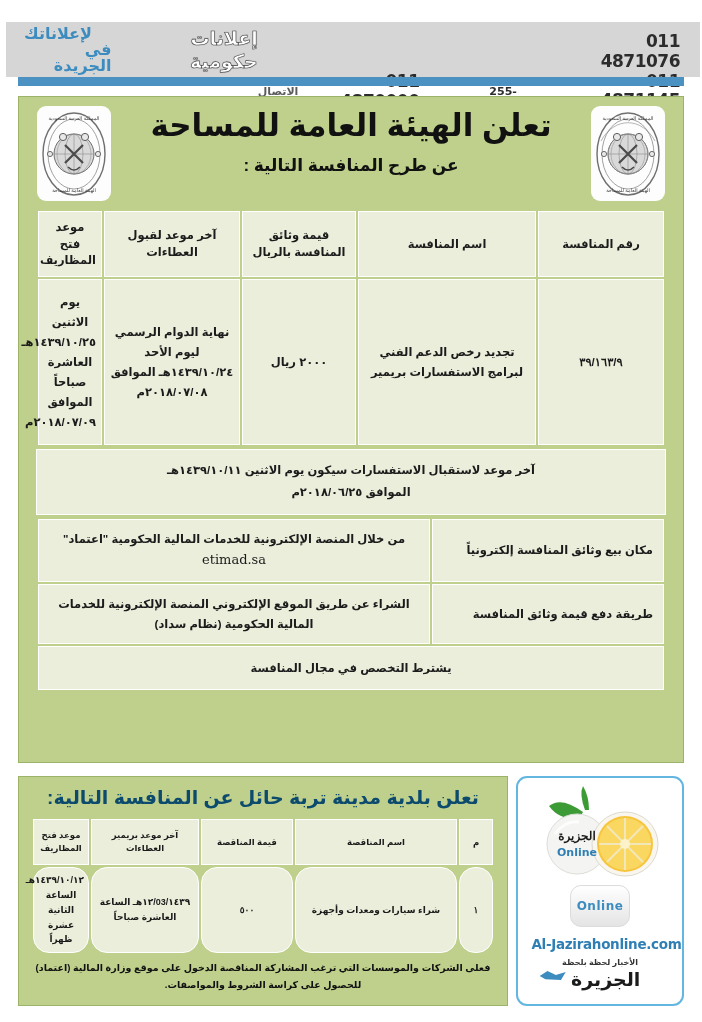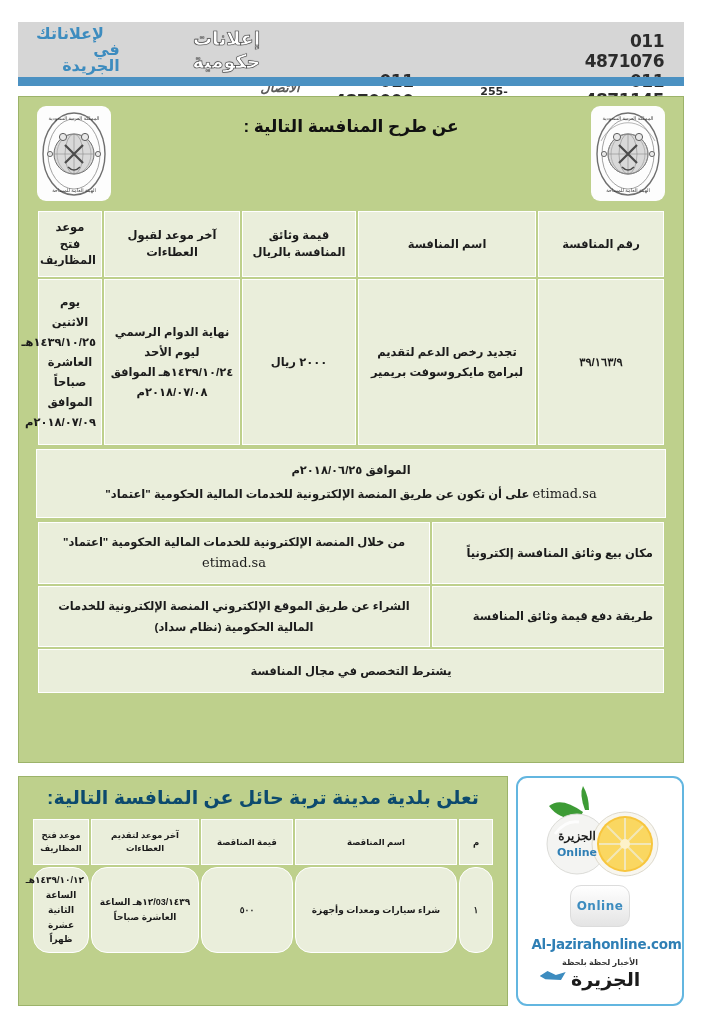--- a/index.html
+++ b/index.html
@@ -6,22 +6,23 @@
   body{
     width:702px;height:1022px;
     background:#ffffff;
     font-family:"Liberation Sans","DejaVu Sans",sans-serif;
     overflow:hidden;
     position:relative;
   }
 
   
   .topbar{
-    position:absolute;left:18px;top:22px;width:666px;height:55px;
+    position:absolute;left:6px;top:22px;width:666px;height:55px;
     background:#d6d6d6;
+    padding-left:28px;
   }
   .topbar-inner{
     position:absolute;inset:0;
     display:flex;flex-direction:row-reverse;align-items:center;
     padding:0 14px;box-sizing:border-box;
   }
   .brand-block{
     display:flex;flex-direction:column;align-items:flex-end;
     line-height:1.0;margin-left:4px;
   }
@@ -34,21 +35,21 @@
     -webkit-text-stroke:0.6px #4a4a4a;
     text-shadow:0 0 1px #555;
   }
   .brand-bottom{
     font-size:16px;font-weight:bold;color:#3d8cbf;
   }
   .contact-mid{
     display:flex;flex-direction:row-reverse;align-items:flex-end;
     gap:5px;margin-right:6px;
   }
-  .lbl-sm{font-size:13px;color:#5b5b5b;font-weight:bold;font-style:italic;}
+  .lbl-sm{font-size:11px;color:#5b5b5b;font-weight:bold;}
   .num-main{font-size:17px;font-weight:bold;color:#2c2c2c;font-family:"DejaVu Sans",sans-serif;letter-spacing:-0.5px;}
   .ext{font-size:11px;font-weight:bold;color:#2c2c2c;font-family:"DejaVu Sans",sans-serif;}
   .fax-col{display:flex;flex-direction:column;align-items:flex-start;line-height:1.15;margin-top:44px;}
   .fax-num{font-size:17px;font-weight:bold;color:#2c2c2c;font-family:"DejaVu Sans",sans-serif;letter-spacing:-0.5px;}
   .bluestripe{
     position:absolute;left:18px;top:77px;width:666px;height:9px;background:#4b91c2;
   }
 
   
   .panel{
@@ -237,51 +238,49 @@
         <circle cx="22" cy="26" r="3.6" fill="#e8e8e8" stroke="#5d5d5d" stroke-width="1"></circle>
         <circle cx="44" cy="26" r="3.6" fill="#e8e8e8" stroke="#5d5d5d" stroke-width="1"></circle>
         <circle cx="9" cy="43" r="2.6" fill="#e8e8e8" stroke="#5d5d5d" stroke-width="0.9"></circle>
         <circle cx="57" cy="43" r="2.6" fill="#e8e8e8" stroke="#5d5d5d" stroke-width="0.9"></circle>
         <text x="33" y="9" font-size="5" fill="#3b3b3b" text-anchor="middle" font-family="'Liberation Sans',sans-serif">المملكة العربية السعودية</text>
         <text x="33" y="81" font-size="5" fill="#3b3b3b" text-anchor="middle" font-family="'Liberation Sans',sans-serif">الهيئة العامة للمساحة</text>
       </svg>
     </div>
 
     <div class="head-titles">
+      <div class="head-title">تعلن الهيئة العامة للمساحة</div>
       <div class="head-sub">عن طرح المنافسة التالية :</div>
     </div>
   </div>
 
   <table class="tbl">
     <thead>
       <tr>
         <th style="width:114px">رقم المنافسة</th>
         <th style="width:166px">اسم المنافسة</th>
         <th style="width:102px">قيمة وثائق المنافسة بالريال</th>
         <th style="width:124px">آخر موعد لقبول العطاءات</th>
         <th>موعد فتح المظاريف</th>
       </tr>
     </thead>
     <tbody>
       <tr class="row-tall">
         <td class="cellnum">٣٩/١٦٣/٩</td>
-        <td>تجديد رخص الدعم لتقديم لبرامج مايكروسوفت بريمير</td>
+        <td>تجديد رخص الدعم الفني لبرامج الاستفسارات بريمير</td>
         <td>٢٠٠٠ ريال</td>
         <td>نهاية الدوام الرسمي ليوم الأحد ١٤٣٩/١٠/٢٤هـ الموافق ٢٠١٨/٠٧/٠٨م</td>
         <td>يوم الاثنين ١٤٣٩/١٠/٢٥هـ العاشرة صباحاً الموافق ٢٠١٨/٠٧/٠٩م</td>
       </tr>
     </tbody>
   </table>
 
   <div class="wide-note">
+    <div>آخر موعد لاستقبال الاستفسارات سيكون يوم الاثنين ١٤٣٩/١٠/١١هـ</div>
     <div>الموافق ٢٠١٨/٠٦/٢٥م</div>
-    <div>
-      <span class="lat">etimad.sa</span>
-      <span>على أن تكون عن طريق المنصة الإلكترونية للخدمات المالية الحكومية "اعتماد"</span>
-    </div>
   </div>
 
   <table class="tbl2">
     <tbody>
       <tr>
         <td class="lbl">مكان بيع وثائق المنافسة إلكترونياً</td>
         <td class="val">
           <span>من خلال المنصة الإلكترونية للخدمات المالية الحكومية "اعتماد"</span>
           <div class="lat">etimad.sa</div>
         </td>
@@ -298,34 +297,35 @@
 </div>
 
 <div class="panel2">
   <div class="panel2-title">تعلن بلدية مدينة تربة حائل عن المنافسة التالية:</div>
   <table class="tbl3">
     <thead>
       <tr>
         <th style="width:24px">م</th>
         <th style="width:152px">اسم المناقصة</th>
         <th style="width:82px">قيمة المناقصة</th>
-        <th style="width:98px">آخر موعد لتقديم العطاءات</th>
+        <th style="width:98px">آخر موعد بريمير العطاءات</th>
         <th>موعد فتح المظاريف</th>
       </tr>
     </thead>
     <tbody>
       <tr>
         <td class="cellnum">١</td>
         <td>شراء سيارات ومعدات وأجهزة</td>
         <td class="cellnum">٥٠٠</td>
         <td>١٤٣٩/03/١٢هـ الساعة العاشرة صباحاً</td>
         <td>١٤٣٩/١٠/١٢هـ الساعة الثانية عشرة ظهراً</td>
       </tr>
     </tbody>
   </table>
+  <div class="panel2-note">فعلى الشركات والموسسات التي ترغب المشاركة المناقصة الدخول على موقع وزارة المالية (اعتماد) للحصول على كراسة الشروط والمواصفات.</div>
 </div>
 
 <div class="adbox">
   <div class="ad-fruit">
     <svg width="150" height="100" viewBox="0 0 150 100">
       <path d="M58 30 q-22 -16 -34 -6 q10 14 30 13 z" fill="#3d9b35"></path>
       <path d="M60 28 q-6 -16 -2 -24 q6 10 6 24 z" fill="#3d9b35"></path>
       <ellipse cx="52" cy="62" rx="30" ry="30" fill="#f4f4f2" stroke="#dcdcd8" stroke-width="1"></ellipse>
       <ellipse cx="100" cy="62" rx="33" ry="32" fill="#f8f6ef" stroke="#ddd9cc" stroke-width="1"></ellipse>
       <circle cx="100" cy="62" r="28" fill="#f7c53d"></circle>

